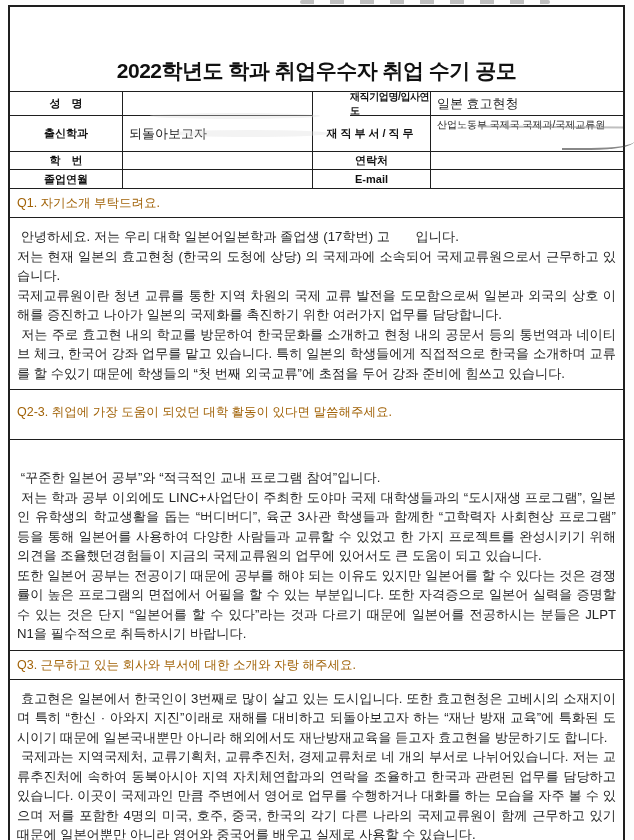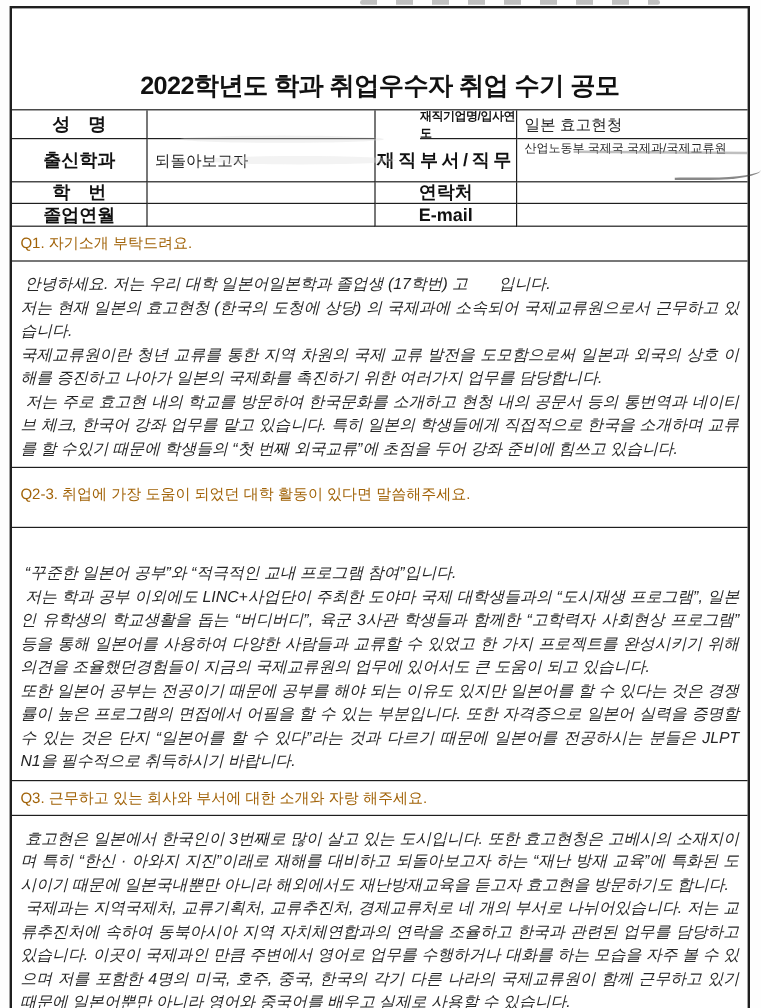--- a/index.html
+++ b/index.html
@@ -33,21 +33,21 @@
   }
   .cell{
     border-right:1.3px solid #1f1f1f;
     border-bottom:1.3px solid #1f1f1f;
     display:flex;align-items:center;
     overflow:hidden;
     position:relative;
   }
   .cell.lastcol{border-right:none;}
   .lbl{
-    justify-content:center;font-weight:bold;font-size:15px;color:#111;
+    justify-content:center;font-weight:bold;font-size:11px;color:#111;
   }
   .lbl.tight{font-size:10px;letter-spacing:-0.4px;margin-left:37px;}
   .lbl.wide{letter-spacing:3px;}
   .val{
     padding:1px 6px;font-size:13px;justify-content:flex-start;color:#222;
   }
   .val.wrap2{
     font-size:10px;line-height:14px;
     text-align:justify;word-break:break-all;
     display:block;padding-top:2px;
@@ -59,21 +59,20 @@
     padding:6px 7px 5px;
   }
   .q-tall{padding:14px 7px 18px;}
   
   .a-box{
     border-bottom:1.3px solid #1f1f1f;
     font-size:13.2px;line-height:19.5px;color:#252525;
     padding:9px 7px 6px;
     text-align:justify;
     white-space:pre-wrap;
-    font-style:italic;
   }
   .a1{min-height:130px;}
   .a2{min-height:158px;padding-top:28px;}
   .a3{min-height:196px;}
   
   .art{position:absolute;pointer-events:none;}
   .art-top{
     top:0;left:300px;width:250px;height:4px;
     background:repeating-linear-gradient(90deg,rgba(50,50,50,.55) 0 14px,transparent 14px 30px);
     opacity:.55;border-radius:2px;

